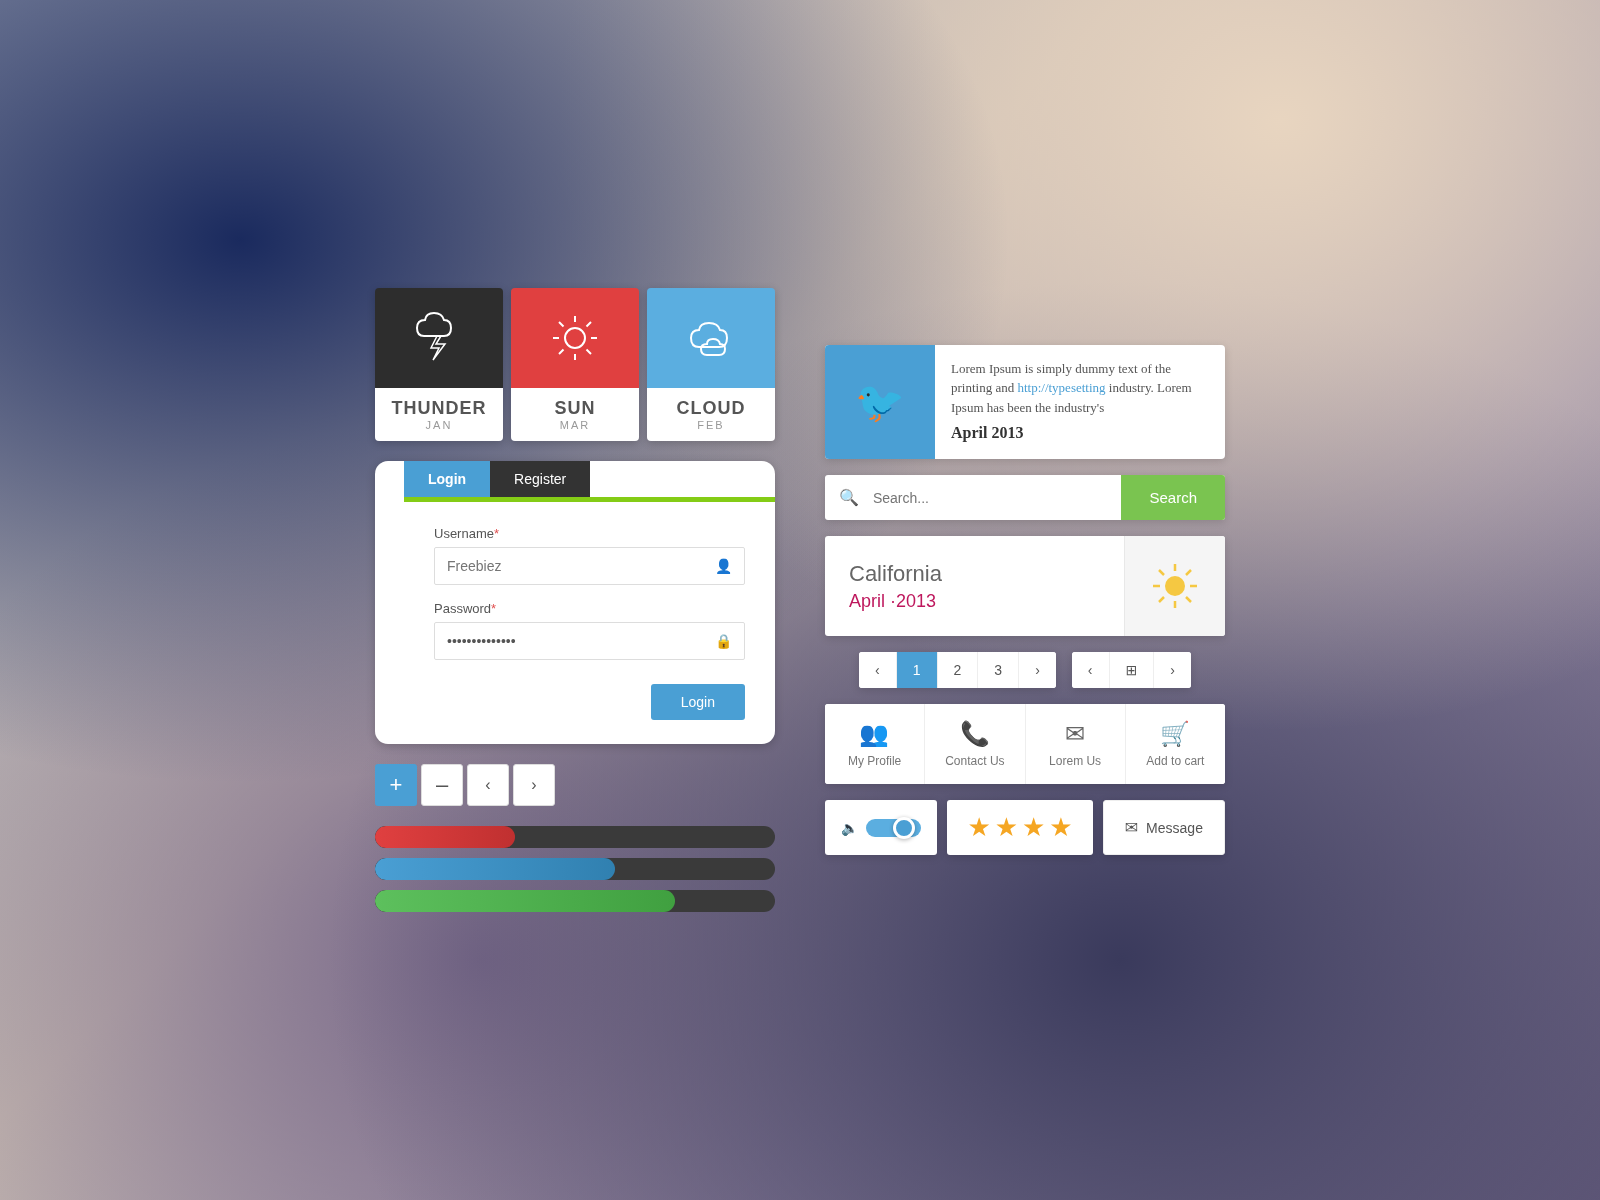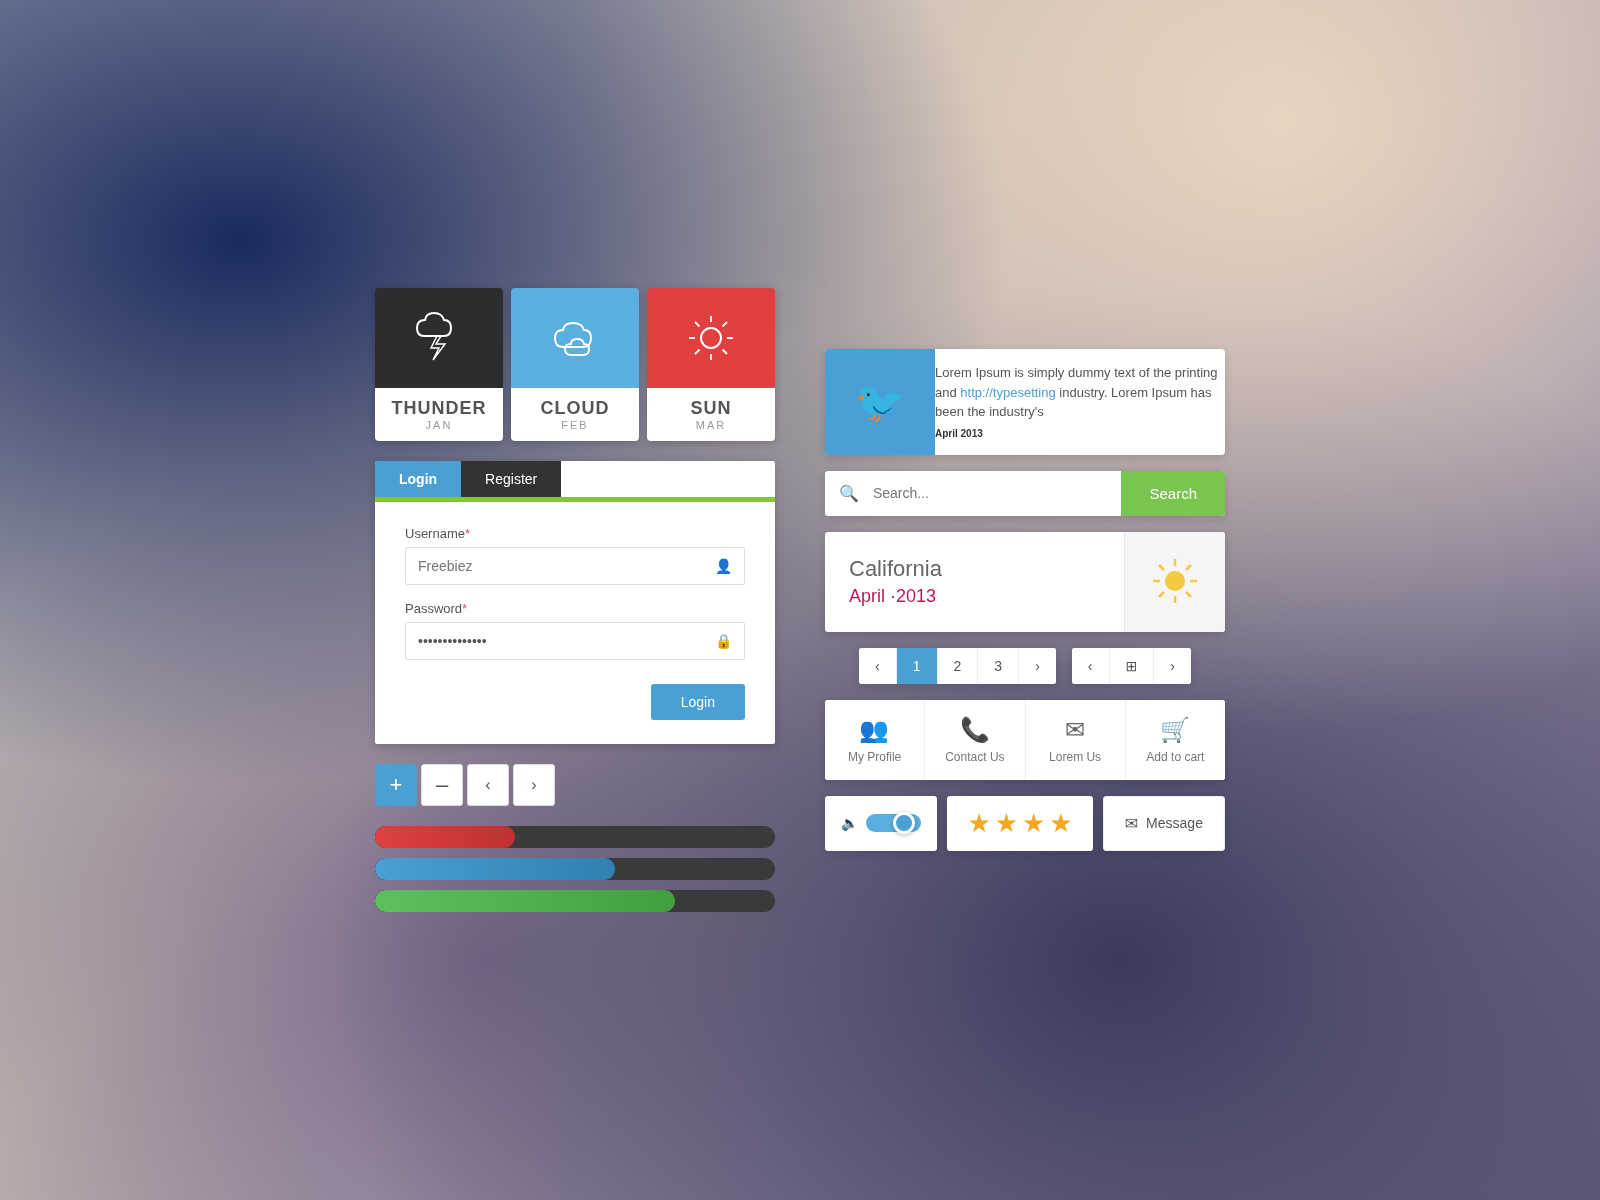--- a/index.html
+++ b/index.html
@@ -82,23 +82,24 @@
 
     .weather-label .year-label {
       font-size: 11px;
       color: #999;
       letter-spacing: 2px;
     }
 
     
     .login-form {
       background: white;
-      border-radius: 2px;
+      border-radius: 13px;
       overflow: hidden;
       box-shadow: 0 2px 10px rgba(0,0,0,0.2);
+      padding-left: 29px;
     }
 
     .login-tabs {
       display: flex;
     }
 
     .tab-login {
       background: #4a9fd4;
       color: white;
       padding: 10px 24px;
@@ -266,33 +267,34 @@
       justify-content: center;
       flex-shrink: 0;
     }
 
     .twitter-bird {
       font-size: 40px;
       color: white;
     }
 
     .twitter-content {
-      padding: 14px 0;
+      padding: 14px 16px;
       font-size: 13px;
       color: #555;
       line-height: 1.5;
+      font-family: Liberation Serif, serif;
     }
 
     .twitter-link { color: #4a9fd4; text-decoration: none; }
 
     .twitter-date {
       font-weight: bold;
       color: #333;
       margin-top: 4px;
-      font-size: 10px;
+      font-size: 16px;
     }
 
     
     .search-bar {
       background: white;
       border-radius: 3px;
       display: flex;
       align-items: center;
       overflow: hidden;
       box-shadow: 0 2px 8px rgba(0,0,0,0.15);
@@ -540,53 +542,53 @@
       <div class="weather-card">
         <div class="weather-icon-area dark">
           <svg class="thunder-svg" viewBox="0 0 60 60" fill="none" xmlns="http://www.w3.org/2000/svg">
             <path d="M15 28 Q8 28 8 20 Q8 12 16 12 Q17 5 25 5 Q33 5 35 12 Q42 12 42 20 Q42 28 35 28 Z" stroke="white" stroke-width="2" fill="none"></path>
             <path d="M28 28 L22 40 L30 40 L24 52 L36 36 L27 36 L32 28 Z" stroke="white" stroke-width="1.5" fill="none"></path>
           </svg>
         </div>
         <div class="weather-label">
           <div class="month">THUNDER</div>
           <div class="year-label">JAN</div>
-        </div>
-      </div>
-
-      <div class="weather-card">
-        <div class="weather-icon-area blue">
-          <svg class="cloud-svg" viewBox="0 0 65 55" fill="none" xmlns="http://www.w3.org/2000/svg">
-            <path d="M20 36 Q12 36 12 27 Q12 19 20 19 Q21 12 30 12 Q39 12 41 19 Q48 19 48 27 Q48 36 40 36 Z" stroke="white" stroke-width="2" fill="none"></path>
-            <path d="M28 44 Q22 44 22 38 Q22 33 28 33 Q28 28 34 28 Q40 28 41 33 Q46 33 46 38 Q46 44 40 44 Z" stroke="white" stroke-width="2" fill="none"></path>
-          </svg>
-        </div>
-        <div class="weather-label">
-          <div class="month">CLOUD</div>
-          <div class="year-label">FEB</div>
         </div>
       </div>
 
       <div class="weather-card">
         <div class="weather-icon-area red">
           <svg class="sun-svg" viewBox="0 0 60 60" fill="none" xmlns="http://www.w3.org/2000/svg">
             <circle cx="30" cy="30" r="10" stroke="white" stroke-width="2" fill="none"></circle>
             <line x1="30" y1="8" x2="30" y2="14" stroke="white" stroke-width="2"></line>
             <line x1="30" y1="46" x2="30" y2="52" stroke="white" stroke-width="2"></line>
             <line x1="8" y1="30" x2="14" y2="30" stroke="white" stroke-width="2"></line>
             <line x1="46" y1="30" x2="52" y2="30" stroke="white" stroke-width="2"></line>
             <line x1="14" y1="14" x2="18.5" y2="18.5" stroke="white" stroke-width="2"></line>
             <line x1="41.5" y1="41.5" x2="46" y2="46" stroke="white" stroke-width="2"></line>
             <line x1="46" y1="14" x2="41.5" y2="18.5" stroke="white" stroke-width="2"></line>
             <line x1="18.5" y1="41.5" x2="14" y2="46" stroke="white" stroke-width="2"></line>
           </svg>
         </div>
         <div class="weather-label">
           <div class="month">SUN</div>
           <div class="year-label">MAR</div>
+        </div>
+      </div>
+
+      <div class="weather-card">
+        <div class="weather-icon-area blue">
+          <svg class="cloud-svg" viewBox="0 0 65 55" fill="none" xmlns="http://www.w3.org/2000/svg">
+            <path d="M20 36 Q12 36 12 27 Q12 19 20 19 Q21 12 30 12 Q39 12 41 19 Q48 19 48 27 Q48 36 40 36 Z" stroke="white" stroke-width="2" fill="none"></path>
+            <path d="M28 44 Q22 44 22 38 Q22 33 28 33 Q28 28 34 28 Q40 28 41 33 Q46 33 46 38 Q46 44 40 44 Z" stroke="white" stroke-width="2" fill="none"></path>
+          </svg>
+        </div>
+        <div class="weather-label">
+          <div class="month">CLOUD</div>
+          <div class="year-label">FEB</div>
         </div>
       </div>
 
     </div>
 
     <div class="login-form">
       <div class="login-tabs">
         <button class="tab-login">Login</button>
         <button class="tab-register">Register</button>
       </div>

